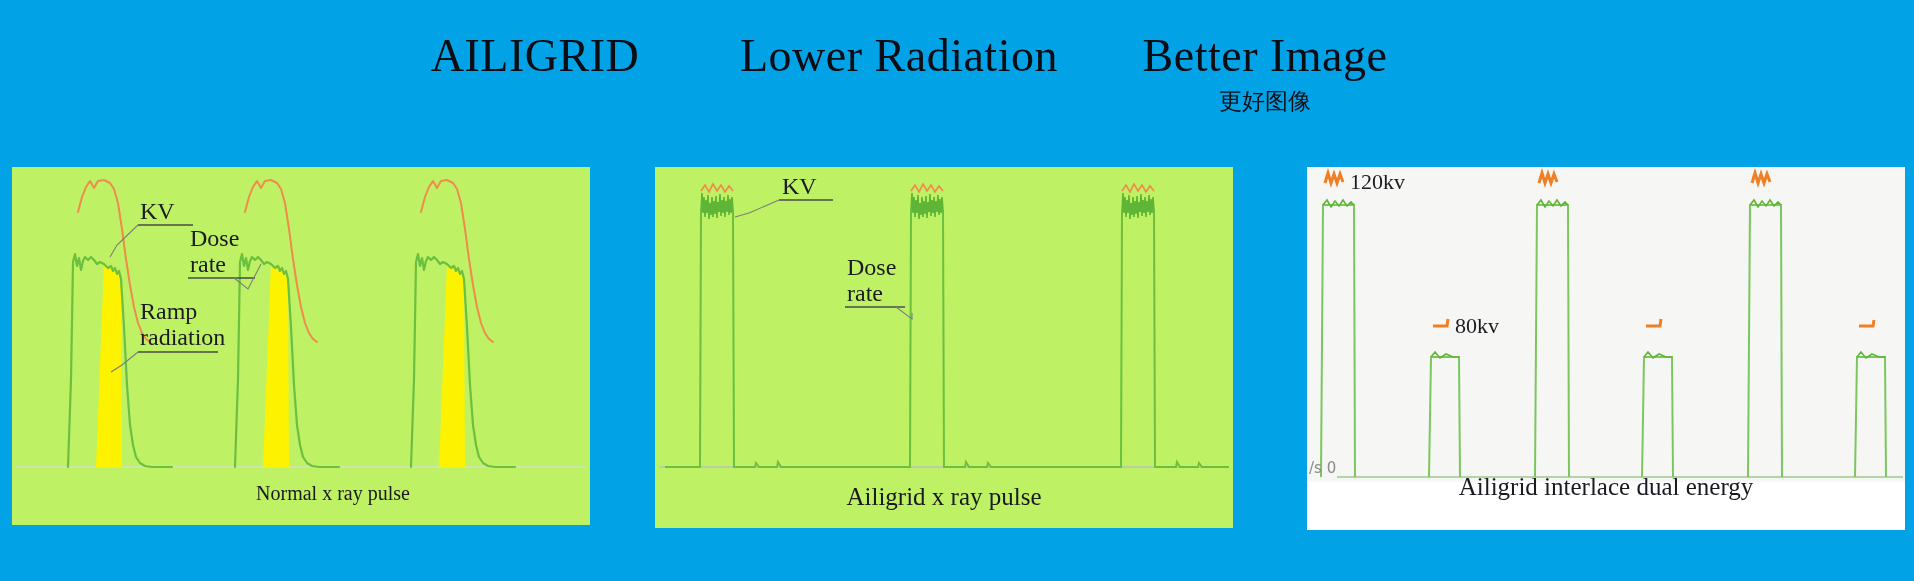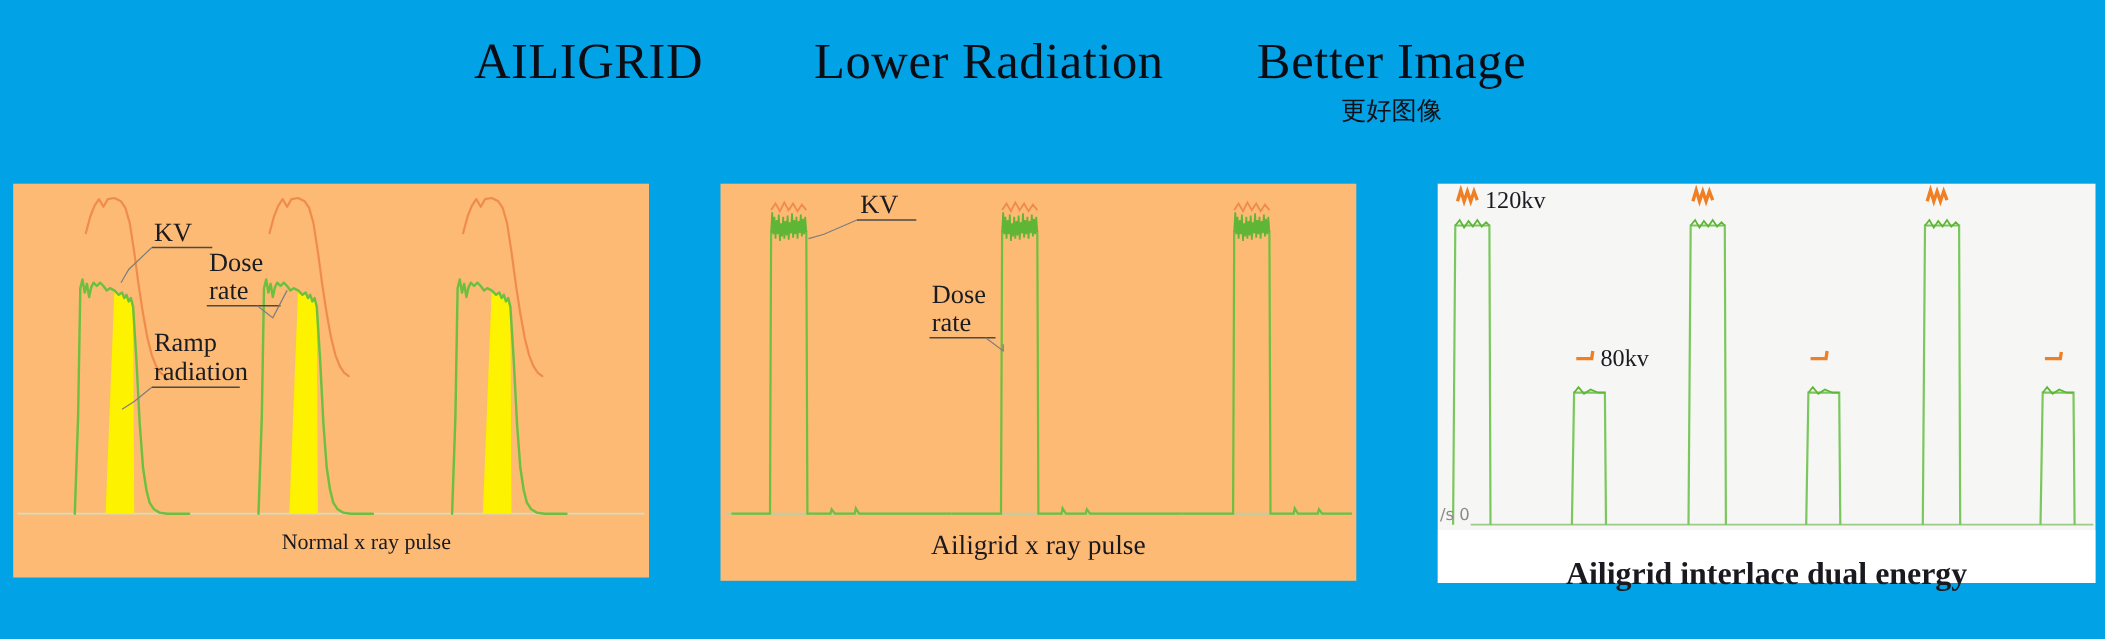--- a/index.html
+++ b/index.html
@@ -17,21 +17,21 @@
     font-family:"Liberation Serif", serif;
     font-size:46px;line-height:52px;color:#0c0c14;
     white-space:nowrap;font-weight:400;letter-spacing:.5px;
   }
   .hsub{
     font-family:"DejaVu Sans", sans-serif;
     font-size:23px;line-height:30px;color:#101018;
     white-space:nowrap;margin-top:4px;
   }
   .panel{
-    position:absolute;background:#fdba74;
+    position:absolute;background:#bef264;
   }
   .panel svg{display:block;}
   .caption{
     position:absolute;left:0;width:100%;text-align:center;
     font-family:"Liberation Serif", serif;
     color:#19191f;white-space:nowrap;
   }
   .lbl{
     font-family:"Liberation Serif", serif;
     fill:#1b1b22;
@@ -193,14 +193,14 @@
     <path fill="none" stroke="#ef7f22" stroke-width="3" d="M 126,159 L 140,159 L 141,152"></path>
     <path fill="none" stroke="#ef7f22" stroke-width="3" d="M 339,159 L 353,159 L 354,152"></path>
     <path fill="none" stroke="#ef7f22" stroke-width="3" d="M 552,159 L 566,159 L 567,153"></path>
 
     <text class="lbl" x="43" y="22" font-size="22">120kv</text>
     <text class="lbl" x="148" y="166" font-size="22">80kv</text>
 
     <text class="axtxt" x="2" y="306" font-size="15">/s  0</text>
 
   </svg>
-  <div class="caption" style="top:339px;font-size:29px;font-weight:bold;">Ailigrid interlace dual energy</div>
+  <div class="caption" style="top:306px;font-size:25px;font-weight:normal;">Ailigrid interlace dual energy</div>
 </div>
 
 </body></html>

